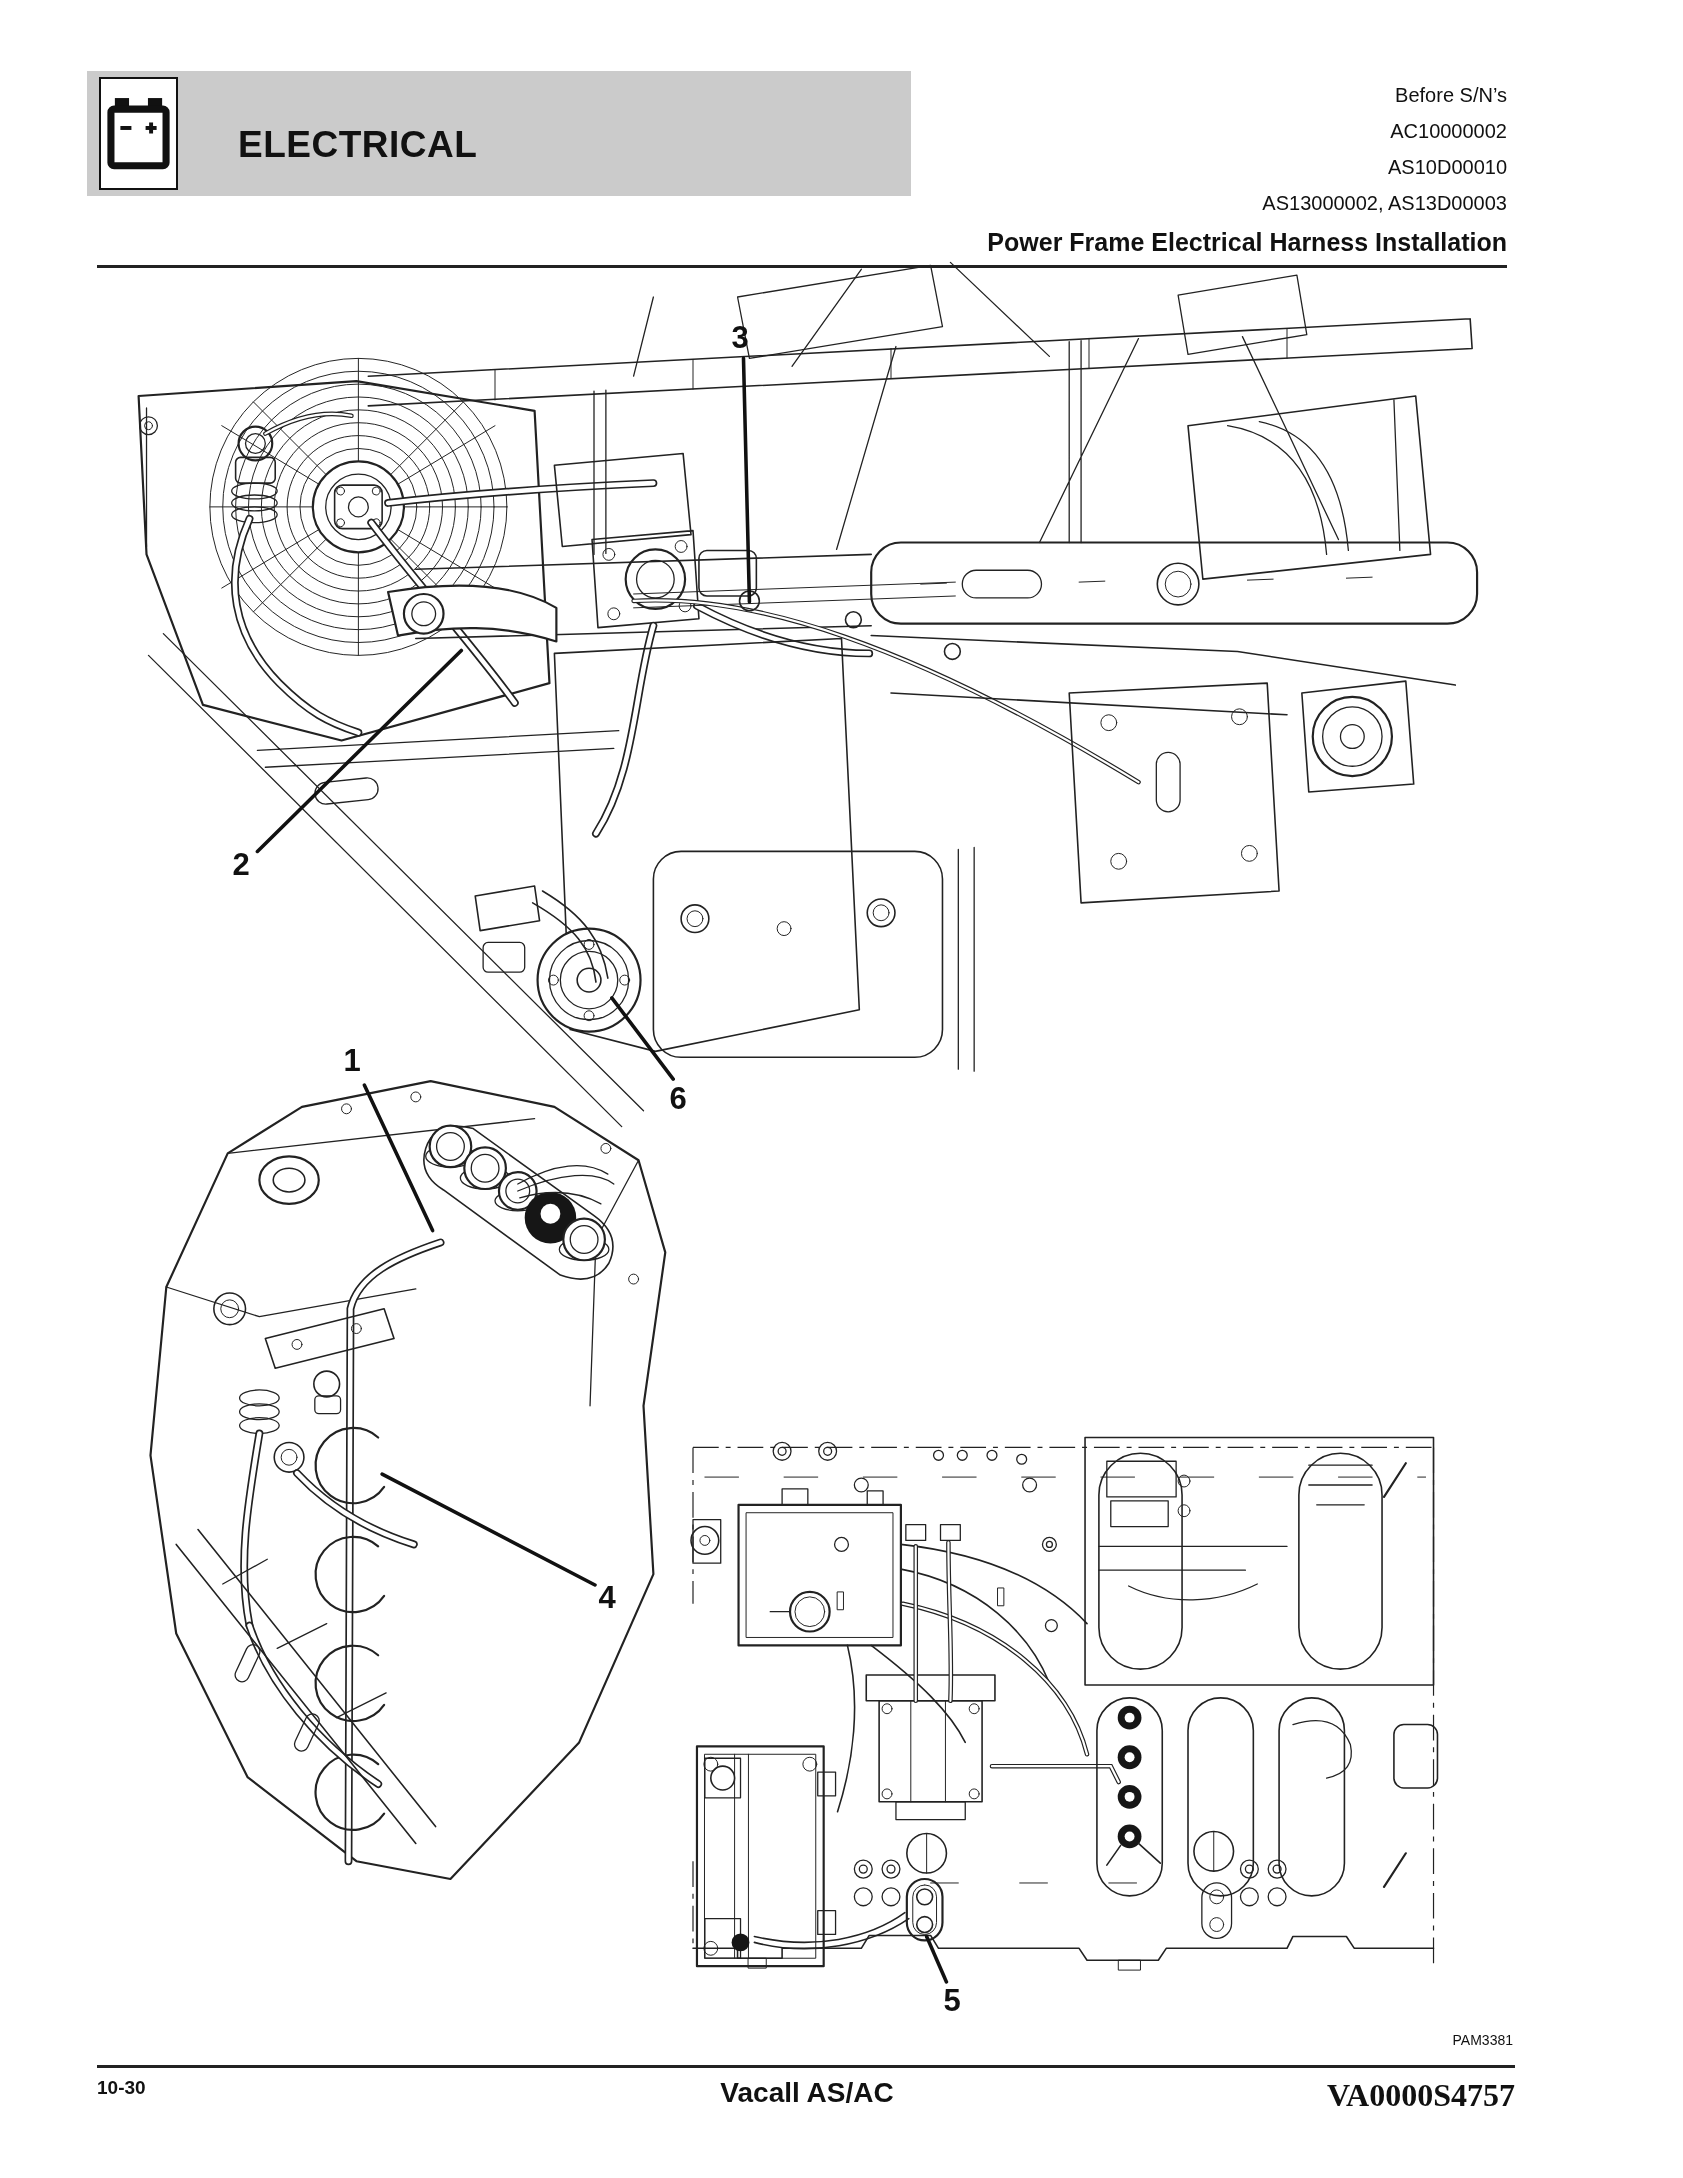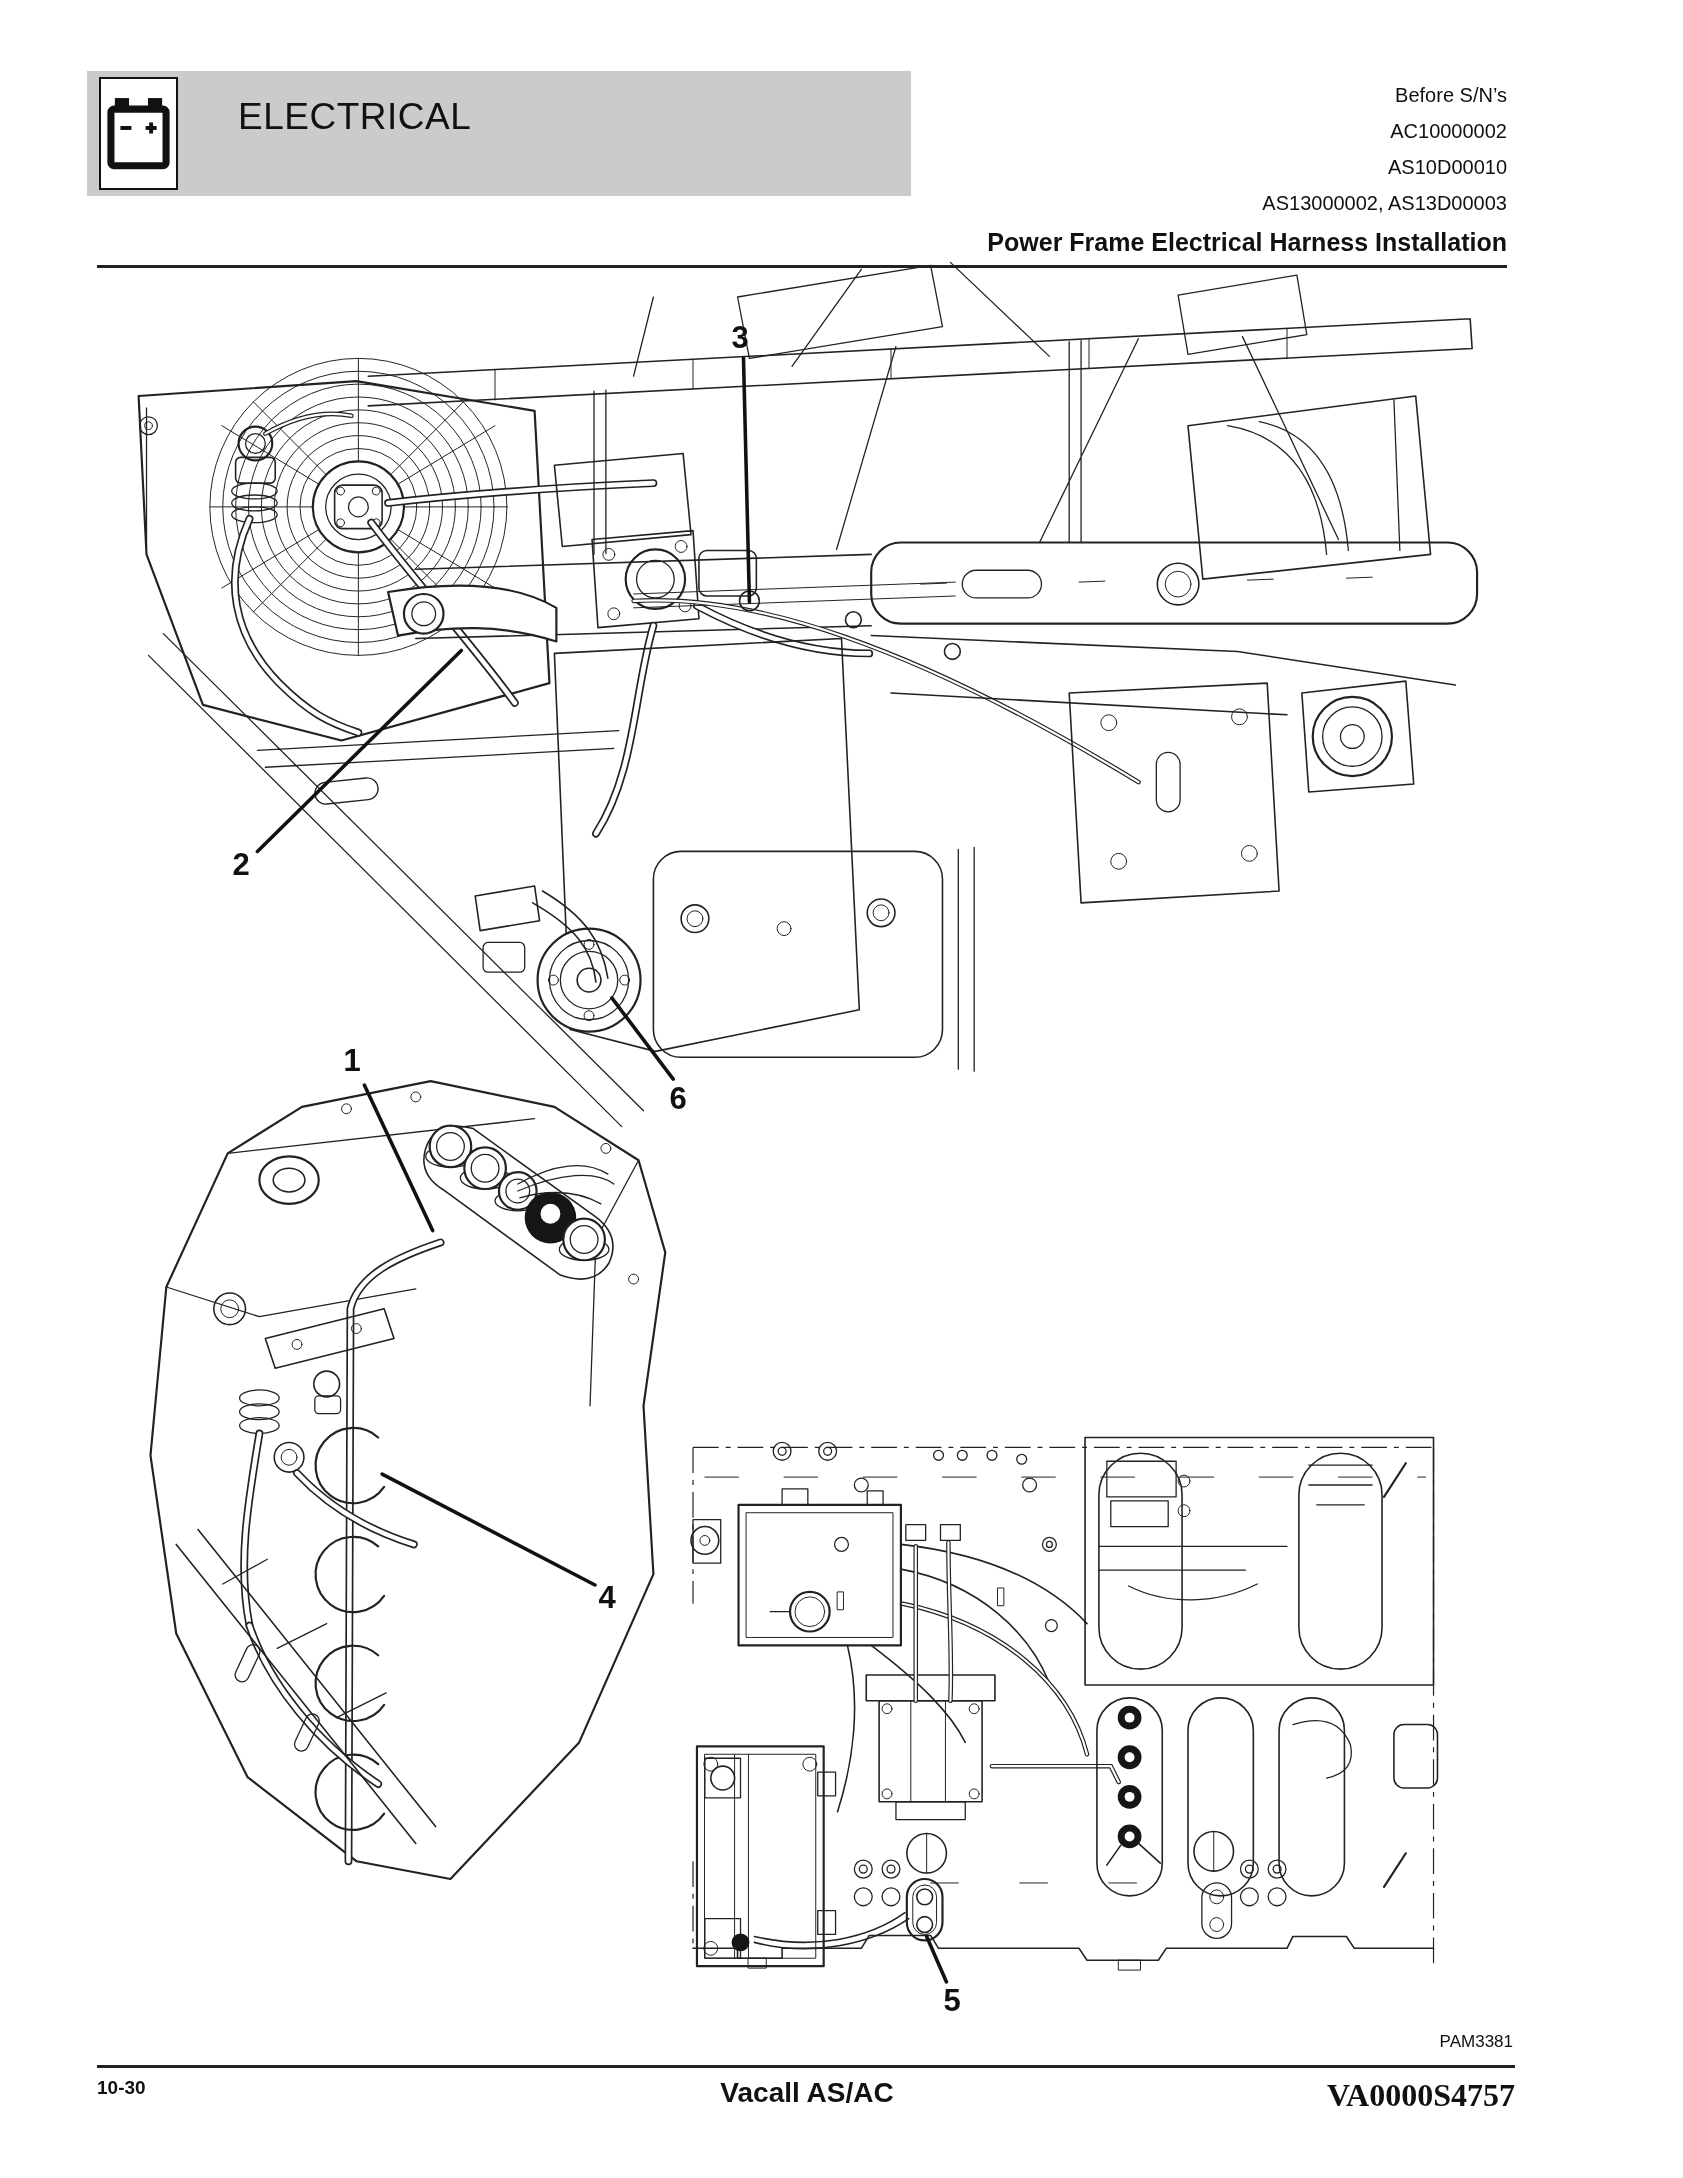--- a/index.html
+++ b/index.html
@@ -2,31 +2,31 @@
 <html><head>
 <meta charset="utf-8">
 <style>
   html,body{margin:0;padding:0;background:#ffffff;}
   body{width:1683px;height:2178px;position:relative;font-family:"Liberation Sans",sans-serif;color:#111;overflow:hidden;}
   .abs{position:absolute;}
 
   
   .banner{left:87px;top:71px;width:824px;height:125px;background:#cbcbcb;}
   .battery-box{left:99px;top:77px;width:79px;height:113px;background:#fff;border:2px solid #111;box-sizing:border-box;display:flex;align-items:center;justify-content:center;}
-  .section-label{left:238px;top:54px;height:125px;display:flex;align-items:center;font-size:37px;font-weight:normal;letter-spacing:0.5px;}
+  .section-label{left:238px;top:82px;height:125px;display:flex;align-items:center;font-size:37px;font-weight:bold;letter-spacing:0.5px;}
   .serials{right:176px;top:77px;text-align:right;font-size:20px;line-height:36px;}
   .page-title{left:97px;top:228px;width:1410px;text-align:right;font-size:25px;font-weight:bold;}
   .rule{height:3px;background:#222;}
   .rule-top{left:97px;top:265px;width:1410px;}
   .rule-bottom{left:97px;top:2065px;width:1418px;}
 
   
   .fig-svg{left:0;top:0;width:1683px;height:2178px;}
   .callout{position:absolute;transform:translate(-50%,-50%);font-size:31px;font-weight:bold;color:#111;}
-  .fig-code{right:170px;top:2032px;font-size:17px;}
+  .fig-code{right:170px;top:2032px;font-size:14px;}
 
   
   .footer-left{left:97px;top:2077px;font-size:19px;font-weight:bold;}
   .footer-center{left:98px;top:2077px;width:1418px;text-align:center;font-size:28px;font-weight:bold;}
   .footer-right{right:168px;top:2077px;font-size:32px;font-weight:bold;font-family:Liberation Serif, serif;}
 
   
   .ln{stroke:#222;fill:none;stroke-linecap:round;stroke-linejoin:round;}
   .s1{stroke-width:1;} .s12{stroke-width:1.3;} .s15{stroke-width:1.6;} .s2{stroke-width:2.2;}
   .tubb{stroke:#222;stroke-width:8;fill:none;stroke-linecap:round;}

